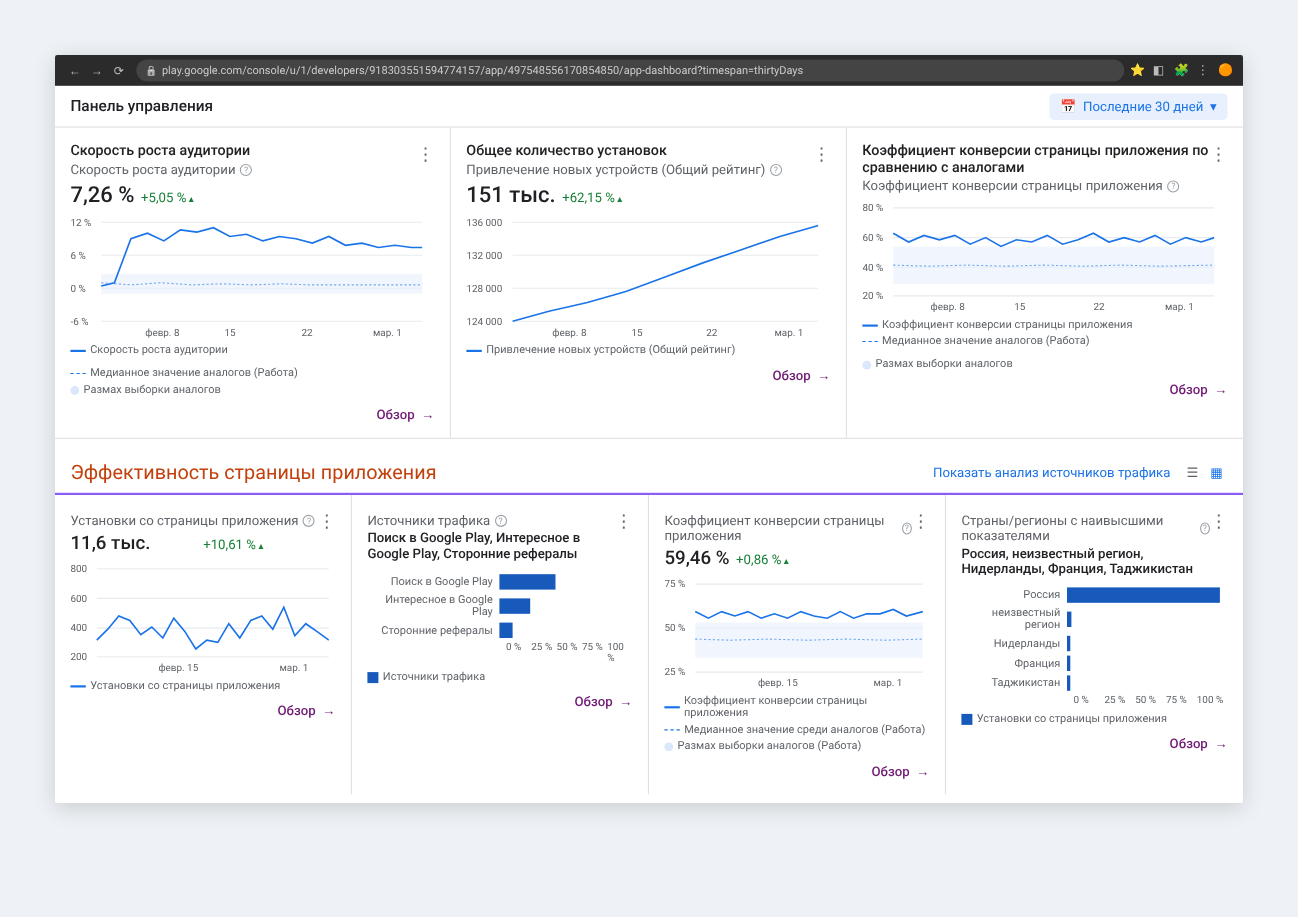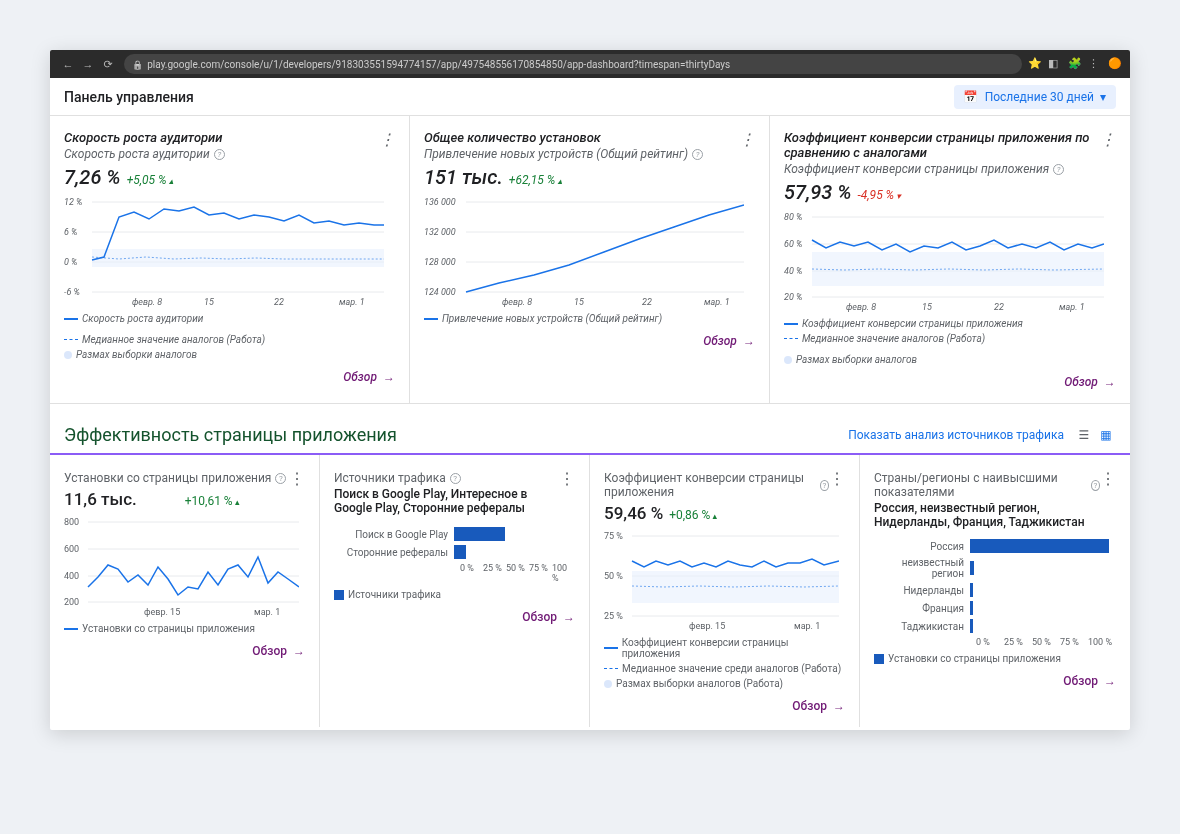--- a/index.html
+++ b/index.html
@@ -11,21 +11,21 @@
   .ext-icons { display: flex; gap: 6px; }
   .ext-icons span { width: 14px; height: 14px; display: inline-block; }
   .header-bar { height: 38px; border-bottom: 1px solid #e0e0e0; display: flex; align-items: center; justify-content: space-between; padding: 0 14px; gap: 36px; }
   .header-title { font-size: 14px; color: #202124; font-weight: 500; }
   .date-pill { background: #e8f0fe; color: #1a73e8; font-size: 12px; padding: 5px 10px; border-radius: 4px; display: flex; align-items: center; gap: 6px; cursor: pointer; }
   .content { padding: 0; height: calc(100% - 66px); overflow: hidden; }
   .row { display: flex; }
   .row.top { border-bottom: 1px solid #e0e0e0; }
   .card { border-right: 1px solid #e0e0e0; padding: 14px; position: relative; }
   .card:last-child { border-right: none; }
-  .row.top .card { width: 33.33%; font-style: italic; }
+  .row.top .card { width: 33.33%; }
   .card-header { display: flex; justify-content: space-between; align-items: flex-start; }
   .card-title { font-size: 13px; color: #202124; font-weight: 500; }
   .card-sub { font-size: 12px; color: #5f6368; margin-top: 2px; display: flex; align-items: center; gap: 4px; }
   .more-icon { color: #5f6368; font-size: 16px; cursor: pointer; }
   .big-metric { font-size: 20px; font-weight: 500; color: #202124; margin-top: 4px; display: flex; align-items: baseline; gap: 6px; }
   .delta-pos { font-size: 12px; color: #188038; font-weight: 400; }
   .delta-neg { font-size: 12px; color: #d93025; font-weight: 400; }
   .delta-pos::after { content: " ▴"; font-size: 9px; }
   .delta-neg::after { content: " ▾"; font-size: 9px; }
   .chart-wrap { margin-top: 8px; }
@@ -38,21 +38,21 @@
   .legend { font-size: 10px; color: #5f6368; margin-top: 6px; }
   .legend-row { display: flex; flex-wrap: wrap; gap: 10px; align-items: center; }
   .legend-item { display: flex; align-items: center; gap: 4px; }
   .swatch-line { width: 14px; height: 2px; background: #1a73e8; }
   .swatch-dash { width: 14px; height: 0; border-top: 1.5px dashed #1a73e8; }
   .swatch-dot { width: 8px; height: 8px; border-radius: 50%; background: #dbe7fb; }
   .swatch-sq { width: 10px; height: 10px; background: #185abc; }
   .card-footer { display: flex; justify-content: flex-end; margin-top: 10px; }
   .review-link { color: #701a75; font-size: 12px; font-weight: 500; display: flex; align-items: center; gap: 6px; cursor: pointer; }
   .section-header { padding: 20px 14px 8px; display: flex; justify-content: space-between; align-items: center; }
-  .section-title { font-size: 18px; color: #14532d; font-weight: 400; }
+  .section-title { font-size: 18px; color: #c2410c; font-weight: 400; }
   .section-actions { display: flex; align-items: center; gap: 10px; font-size: 12px; }
   .section-link { color: #1a73e8; cursor: pointer; }
   .view-toggle { display: flex; gap: 2px; }
   .view-btn { width: 20px; height: 16px; display: inline-flex; align-items: center; justify-content: center; cursor: pointer; }
   .row.bottom .card { width: 25%; }
   .row.bottom { border-top: 2px solid #8b5cf6; }
   .help-icon { width: 11px; height: 11px; border: 1px solid #9aa0a6; border-radius: 50%; display: inline-flex; align-items: center; justify-content: center; font-size: 8px; color: #9aa0a6; }
   .bar-row { display: flex; align-items: center; font-size: 10px; color: #5f6368; margin: 4px 0; }
   .bar-label { width: 120px; text-align: right; padding-right: 6px; }
   .bar-track { flex: 1; height: 14px; position: relative; }
@@ -206,24 +206,20 @@
       </div>
 
       <div class="card">
         <div class="card-header">
           <div>
             <div class="card-title">Коэффициент конверсии страницы приложения по сравнению с аналогами</div>
             <div class="card-sub">
                 <span>Коэффициент конверсии страницы приложения</span>
                 <span class="help-icon">?</span>
               </div>
-            <div class="big-metric">
-                <span>57,93 %</span>
-                <span class="delta-neg">-4,95 %</span>
-              </div>
           </div>
           <div class="more-icon">⋮</div>
         </div>
         <div class="chart-wrap">
           <svg width="320" height="100" viewBox="0 0 320 100">
             <text x="0" y="8" class="axis-label">80 %</text>
             <text x="0" y="35" class="axis-label">60 %</text>
             <text x="0" y="62" class="axis-label">40 %</text>
             <text x="0" y="88" class="axis-label">20 %</text>
             <line x1="28" y1="5" x2="320" y2="5" class="grid-line"></line>
@@ -336,20 +332,26 @@
           <div class="more-icon">⋮</div>
         </div>
         <div class="chart-wrap" style="margin-top:12px;">
           <div class="bar-row">
               <div class="bar-label">Поиск в Google Play</div>
               <div class="bar-track">
                 <div class="bar-fill" style="width:42%;"></div>
               </div>
             </div>
           <div class="bar-row">
+              <div class="bar-label">Интересное в Google Play</div>
+              <div class="bar-track">
+                <div class="bar-fill" style="width:23%;"></div>
+              </div>
+            </div>
+          <div class="bar-row">
               <div class="bar-label">Сторонние рефералы</div>
               <div class="bar-track">
                 <div class="bar-fill" style="width:10%;"></div>
               </div>
             </div>
           <div class="bar-axis">
               <span>0 %</span>
               <span>25 %</span>
               <span>50 %</span>
               <span>75 %</span>

